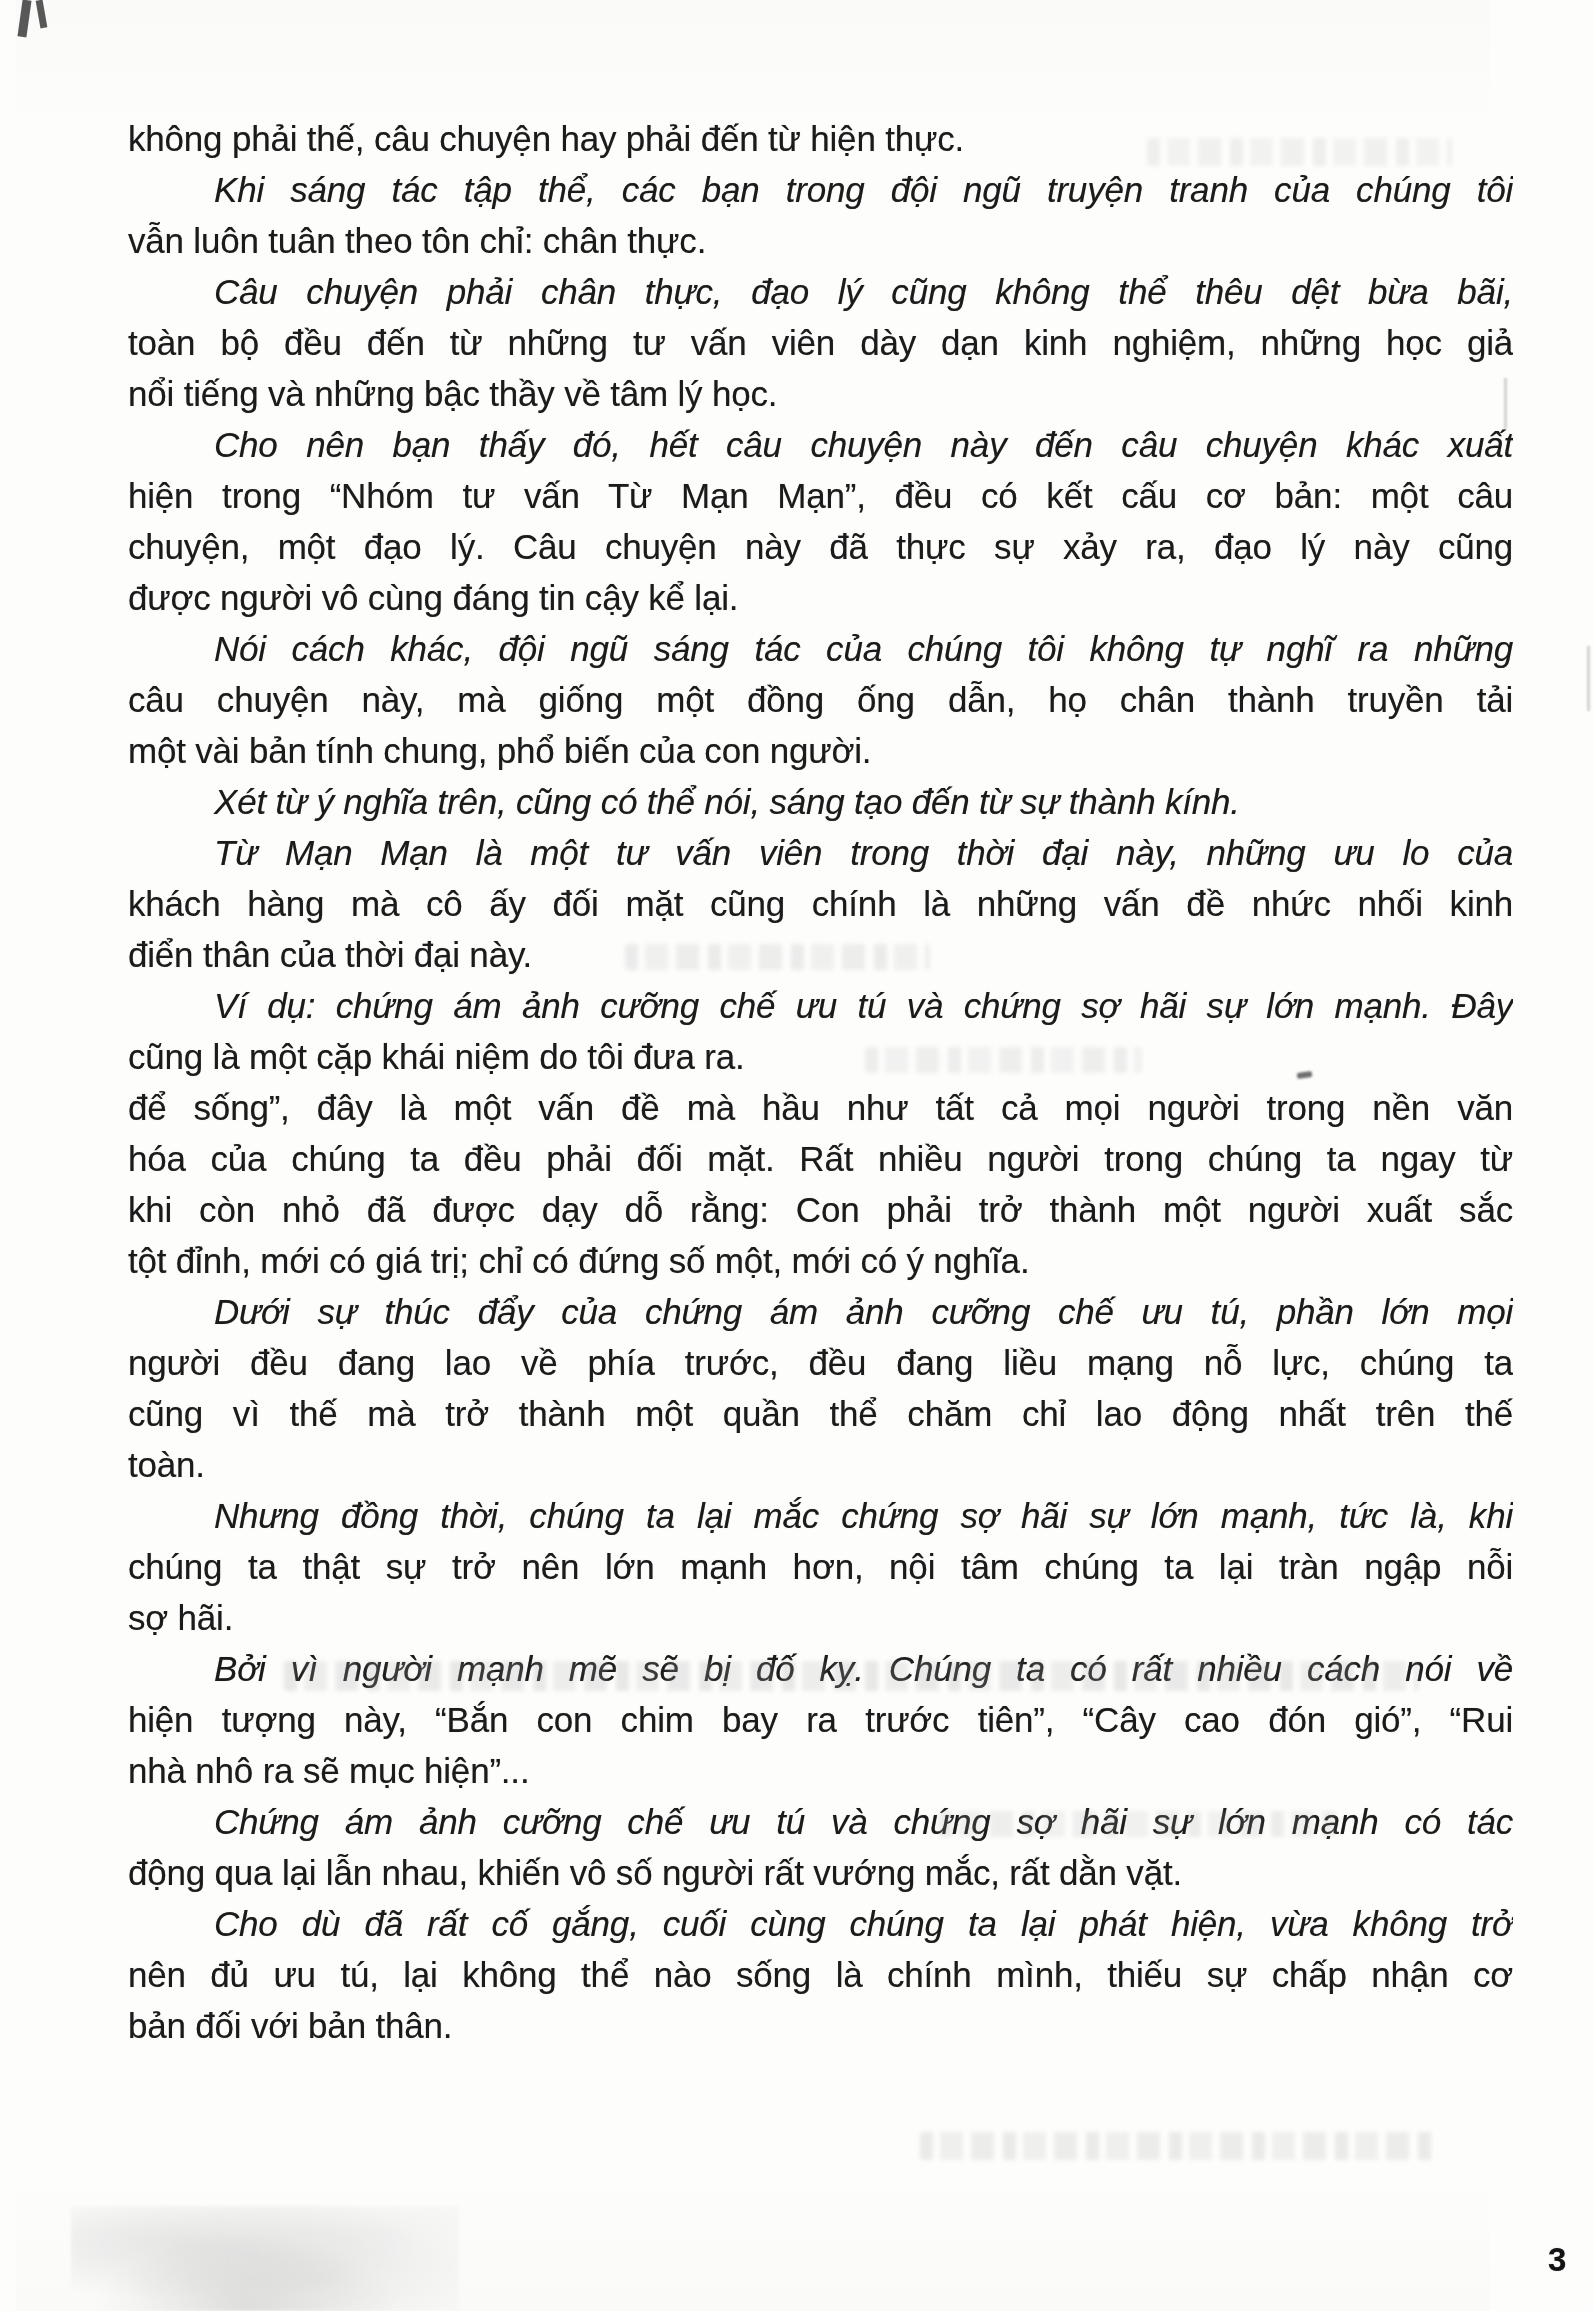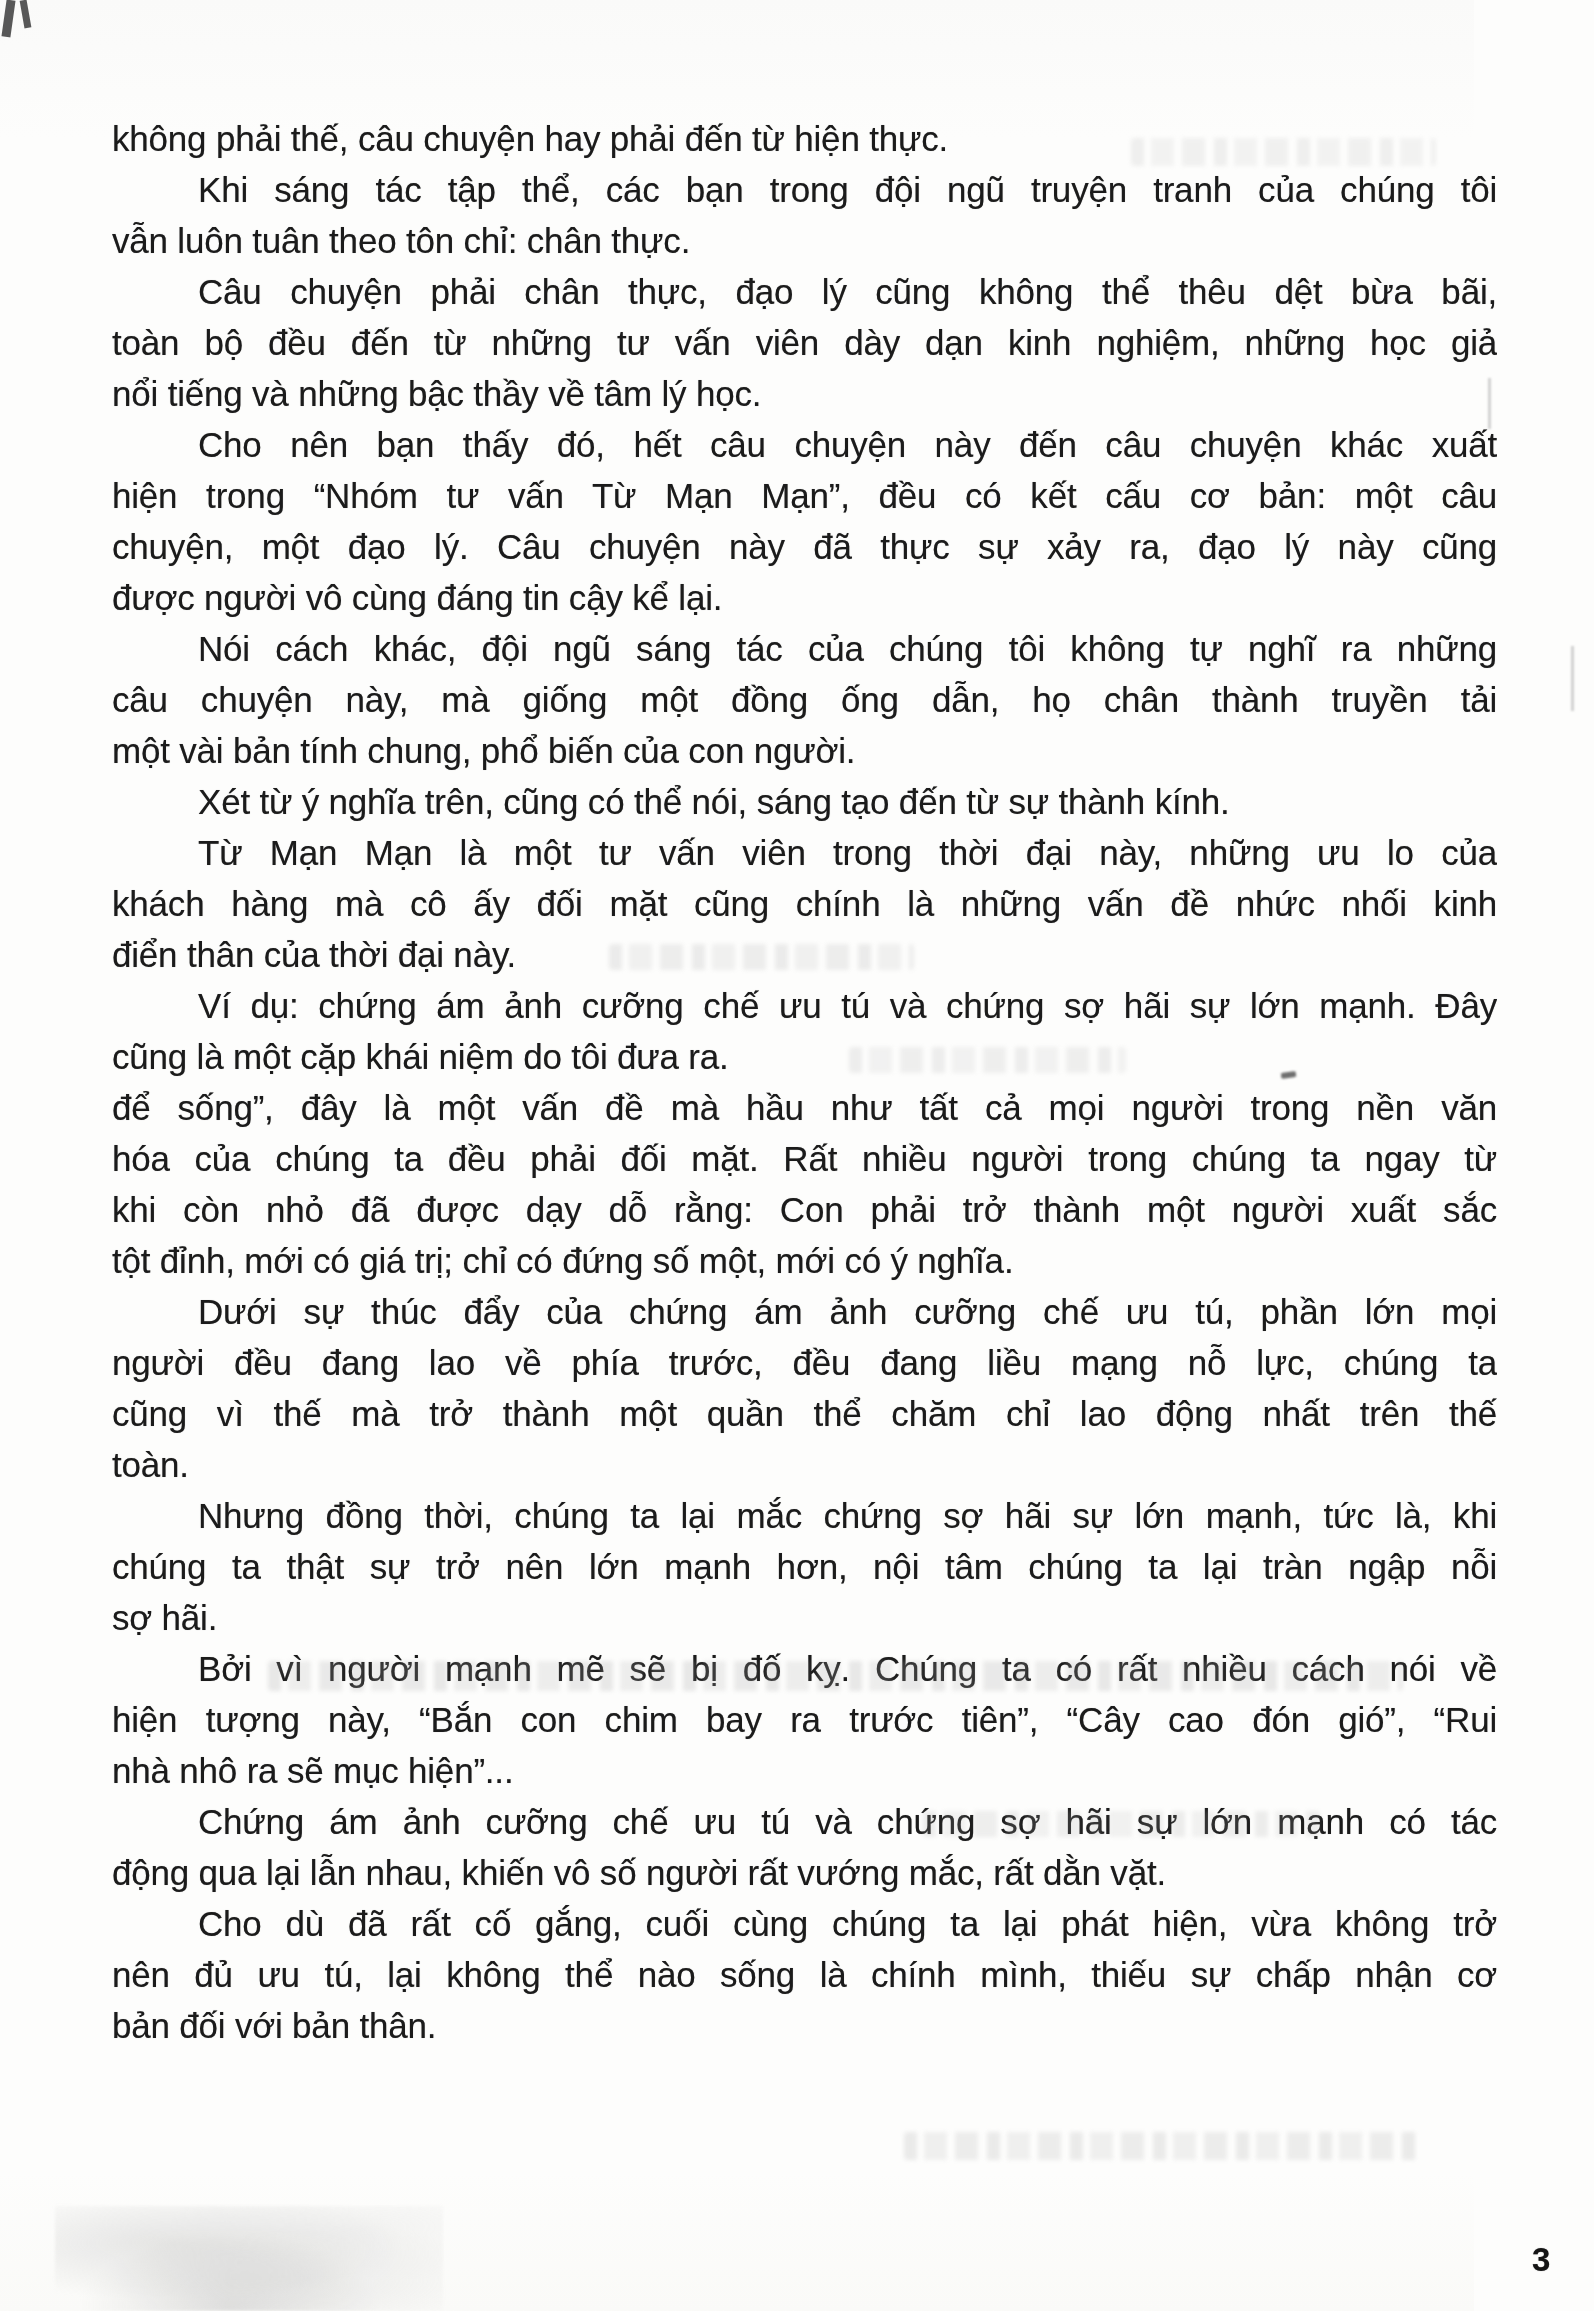--- a/index.html
+++ b/index.html
@@ -6,21 +6,21 @@
     margin: 0;
     padding: 0;
     width: 1595px;
     height: 2311px;
     background: #fdfdfc;
     overflow: hidden;
     position: relative;
   }
   .page {
     position: absolute;
-    left: 0; top: 0;
+    left: 16px; top: 0;
     width: 1474px;
     height: 2311px;
     background:
       linear-gradient(180deg, rgba(250,250,249,1) 0%, rgba(253,253,252,1) 6%, rgba(253,253,252,1) 94%, rgba(250,250,248,1) 100%);
   }
   .text-block {
     position: absolute;
     left: 112px;
     top: 113px;
     width: 1385px;
@@ -31,21 +31,21 @@
     letter-spacing: -0.2px;
     text-shadow: 0 0 0.7px rgba(10,10,10,0.45);
   }
   .line {
     height: 51px;
     overflow: hidden;
     text-align: justify;
     text-align-last: justify;
   }
   .line.end { text-align-last: left; }
-  .line.indent { text-indent: 86px; }
+  .line.indent { text-indent: 86px; font-style: italic; }
 
   .page-number {
     position: absolute;
     left: 1532px;
     top: 2241px;
     width: 37px;
     font-family: "Liberation Sans", "DejaVu Sans", sans-serif;
     font-size: 33px;
     font-weight: bold;
     color: #141414;

